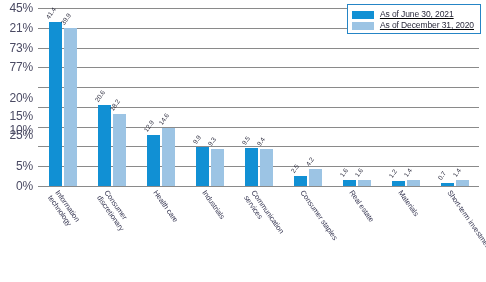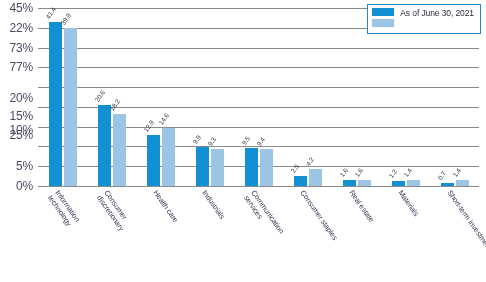--- a/index.html
+++ b/index.html
@@ -32,41 +32,41 @@
   
   .cats{position:absolute;left:38px;top:189px;width:441px;height:93px;}
   .cat{position:absolute;top:0;font-size:7.5px;color:#3a3a55;
        white-space:nowrap;transform-origin:left top;
        transform:rotate(55deg);letter-spacing:-0.1px;line-height:8.5px;}
   .cat span{display:block;}
 
   
   .legend{position:absolute;right:5px;top:4px;border:1px solid #2585c6;
           background:#ffffff;padding:3px 6px 3px 4px;}
-  .lrow{display:flex;align-items:flex-start;height:11px;}
+  .lrow{display:flex;align-items:flex-end;height:11px;text-decoration:underline;}
   .lswatch{width:22px;height:8px;margin-right:6px;flex:none;}
   .lswatch.s0{background:#1190d4;}
   .lswatch.s1{background:#9cc4e4;}
   .ltext{font-size:8.5px;color:#2b2b3d;white-space:nowrap;letter-spacing:-0.1px;}
 </style>
 </head>
 <body>
 
 <div id="chart">
 
   <div class="ylabels">
       <div class="ylabel" style="top: 178px;">0%</div>
       <div class="ylabel" style="top: 158.222px;">5%</div>
       <div class="ylabel" style="top: 122px;">10%</div>
       <div class="ylabel" style="top: 108px;">15%</div>
       <div class="ylabel" style="top: 90px;">20%</div>
       <div class="ylabel" style="top: 86px; margin-top: 41px;">25%</div>
       <div class="ylabel" style="top: 59.3333px;">77%</div>
       <div class="ylabel" style="top: 39.5556px;">73%</div>
-      <div class="ylabel" style="top: 19.7778px;">22%</div>
+      <div class="ylabel" style="top: 19.7778px;">21%</div>
       <div class="ylabel" style="top: 0px;">45%</div>
     </div>
 
   <div class="plot">
       <div class="gridline" style="top: 178px;"></div>
       <div class="gridline" style="top: 158.222px;"></div>
       <div class="gridline" style="top: 138.444px;"></div>
       <div class="gridline" style="top: 118.667px;"></div>
       <div class="gridline" style="top: 98.8889px;"></div>
       <div class="gridline" style="top: 79.1111px;"></div>
@@ -166,16 +166,17 @@
       </div>
     </div>
 
   <div class="legend">
     <div class="lrow">
       <span class="lswatch s0"></span>
       <span class="ltext">As of June 30, 2021</span>
     </div>
     <div class="lrow">
       <span class="lswatch s1"></span>
+      <span class="ltext">As of December 31, 2020</span>
     </div>
   </div>
 
 </div>
 
 </body></html>

